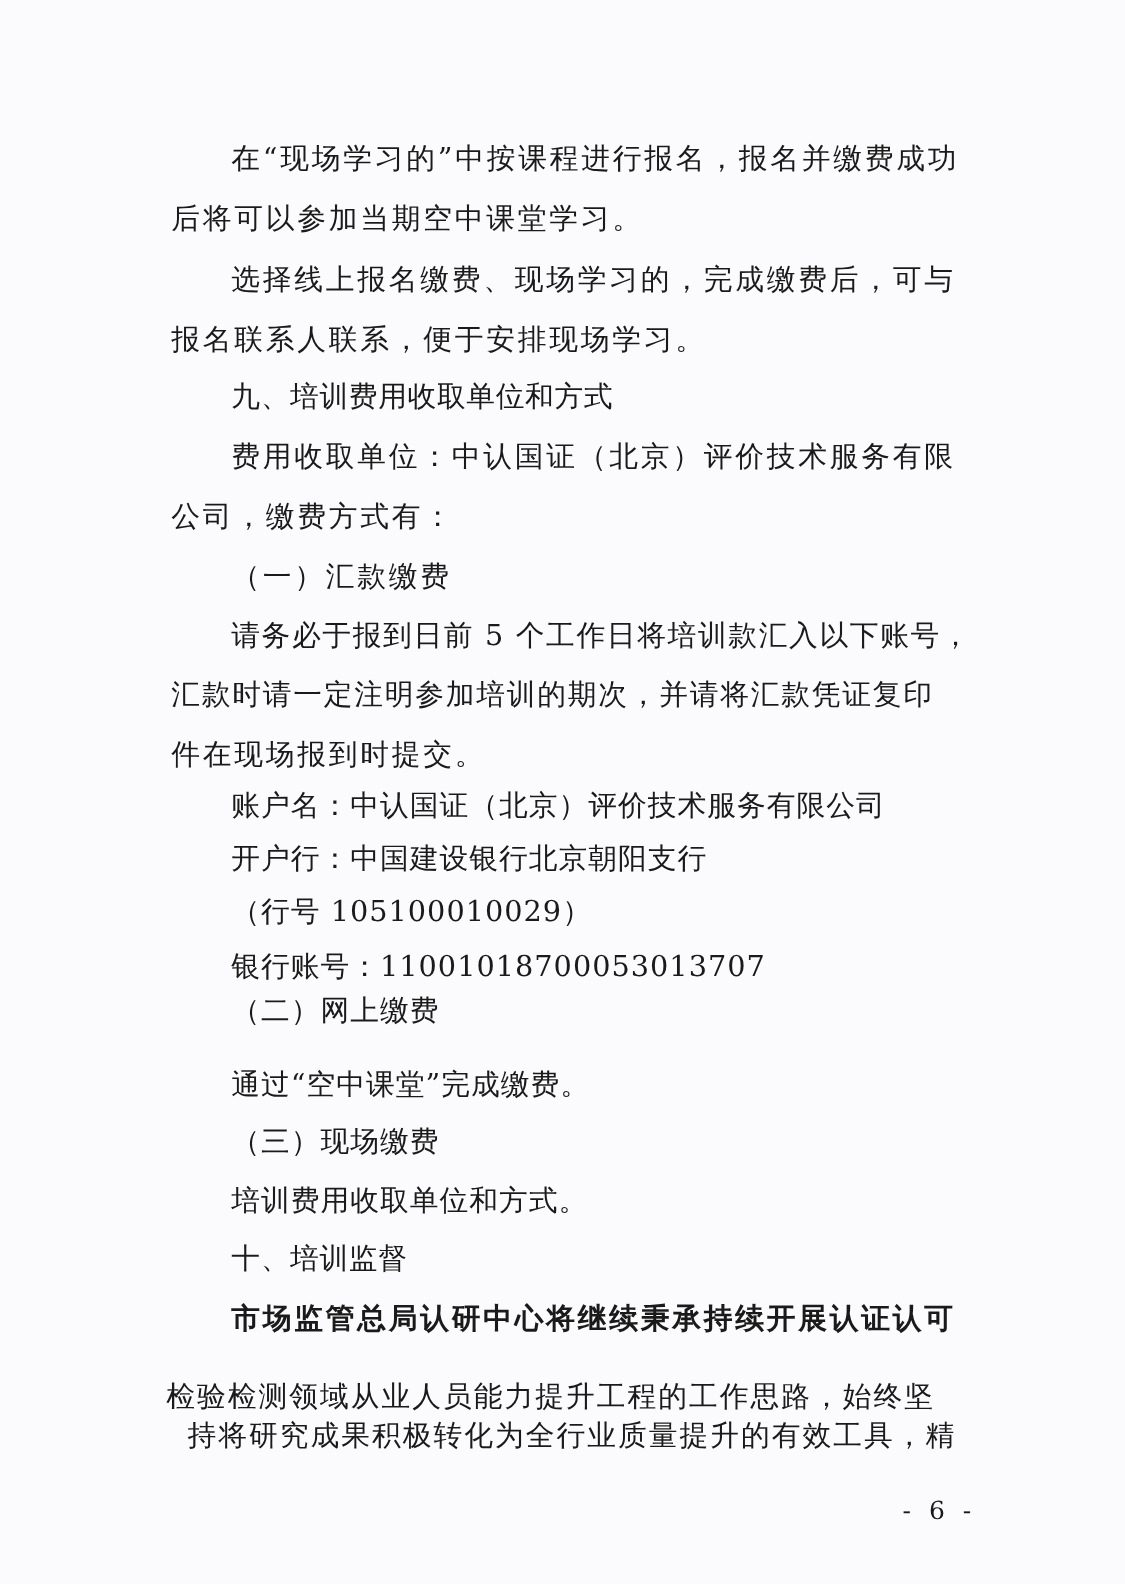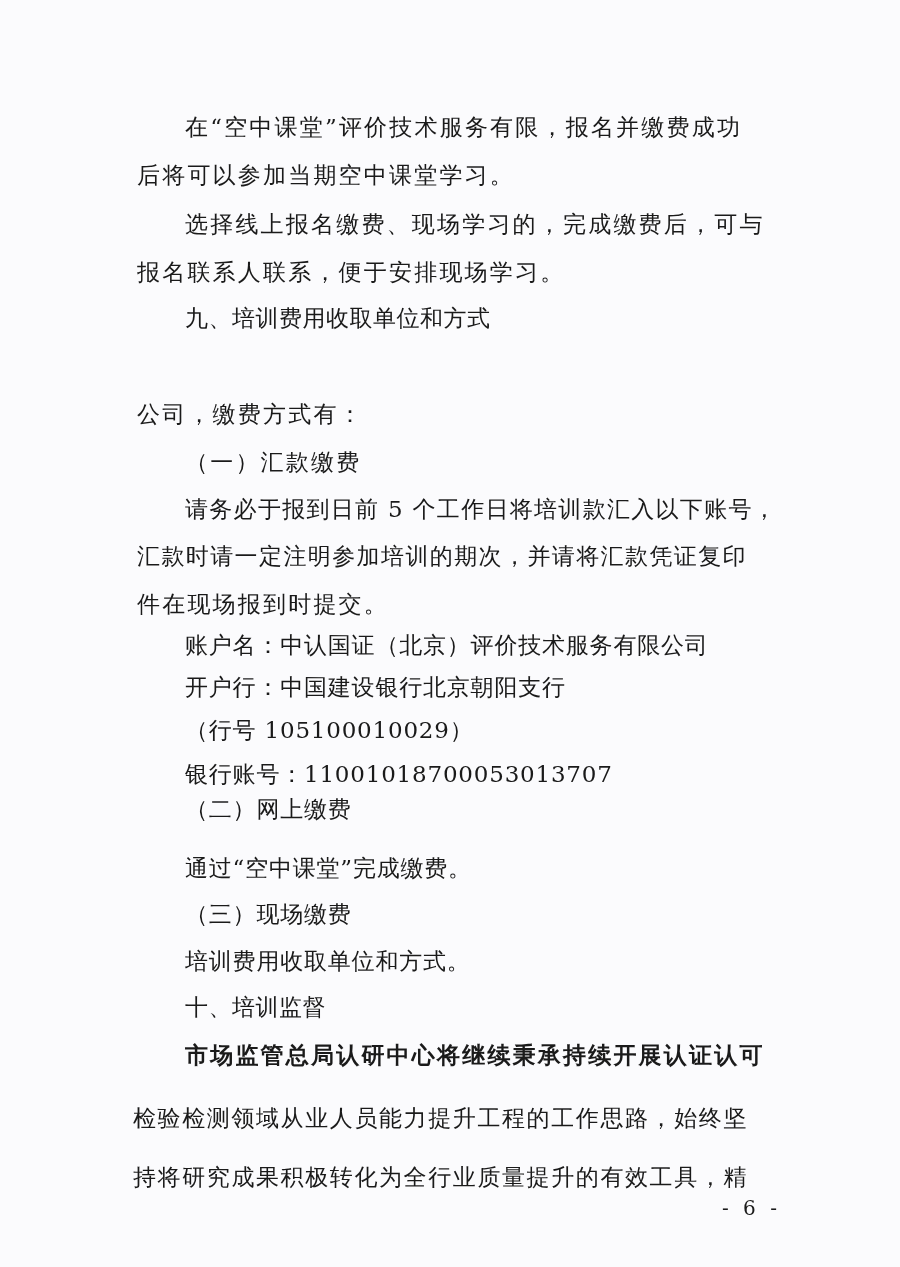--- a/index.html
+++ b/index.html
@@ -28,42 +28,43 @@
     position: absolute;
     left: 722px; top: 1196px;
     font-size: 20px;
     letter-spacing: 4px;
   }
 </style>
 </head>
 <body>
 
 <div class="page">
-  <div class="line" style="left:185px;top:112px;">在“空中课堂”评价技术服务有限，报名并缴费成功</div>
+  <div class="line" style="left:185px;top:112px;">在“现场学习的”中按课程进行报名，报名并缴费成功</div>
   <div class="line" style="left:137px;top:160px;">后将可以参加当期空中课堂学习。</div>
   <div class="line" style="left:185px;top:209px;">选择线上报名缴费、现场学习的，完成缴费后，可与</div>
   <div class="line" style="left:137px;top:257px;">报名联系人联系，便于安排现场学习。</div>
 
   <div class="line heading" style="left:185px;top:303px;">九、培训费用收取单位和方式</div>
+  <div class="line" style="left:185px;top:351px;">费用收取单位：中认国证（北京）评价技术服务有限</div>
   <div class="line" style="left:137px;top:399px;">公司，缴费方式有：</div>
   <div class="line" style="left:185px;top:447px;">（一）汇款缴费</div>
 
   <div class="line" style="left:185px;top:494px;letter-spacing:1.3px;">请务必于报到日前 5 个工作日将培训款汇入以下账号，</div>
   <div class="line" style="left:137px;top:541px;letter-spacing:1.4px;">汇款时请一定注明参加培训的期次，并请将汇款凭证复印</div>
   <div class="line" style="left:137px;top:589px;">件在现场报到时提交。</div>
 
   <div class="line" style="left:185px;top:630px;letter-spacing:0.8px;">账户名：中认国证（北京）评价技术服务有限公司</div>
   <div class="line" style="left:185px;top:672px;letter-spacing:0.8px;">开户行：中国建设银行北京朝阳支行</div>
   <div class="line" style="left:185px;top:715px;letter-spacing:0.8px;">（行号 105100010029）</div>
   <div class="line" style="left:185px;top:759px;letter-spacing:0.8px;">银行账号：11001018700053013707</div>
 
   <div class="line" style="left:185px;top:794px;letter-spacing:0.8px;">（二）网上缴费</div>
   <div class="line" style="left:185px;top:853px;letter-spacing:0.8px;text-align:center;">通过“空中课堂”完成缴费。</div>
   <div class="line" style="left:185px;top:899px;letter-spacing:0.8px;">（三）现场缴费</div>
   <div class="line" style="left:185px;top:946px;letter-spacing:0.8px;">培训费用收取单位和方式。</div>
 
   <div class="line heading" style="left:185px;top:992px;">十、培训监督</div>
   <div class="line" style="left:185px;top:1040px;font-weight:bold;">市场监管总局认研中心将继续秉承持续开展认证认可</div>
   <div class="line" style="left:133px;top:1087px;letter-spacing:1.6px;margin-top:16px;">检验检测领域从业人员能力提升工程的工作思路，始终坚</div>
-  <div class="line" style="left:133px;top:1134px;letter-spacing:1.6px;margin-top:28px;">持将研究成果积极转化为全行业质量提升的有效工具，精</div>
+  <div class="line" style="left:150px;top:1134px;letter-spacing:1.6px;">持将研究成果积极转化为全行业质量提升的有效工具，精</div>
 
   <div class="pagenum">- 6 -</div>
 </div>
 
 </body></html>

